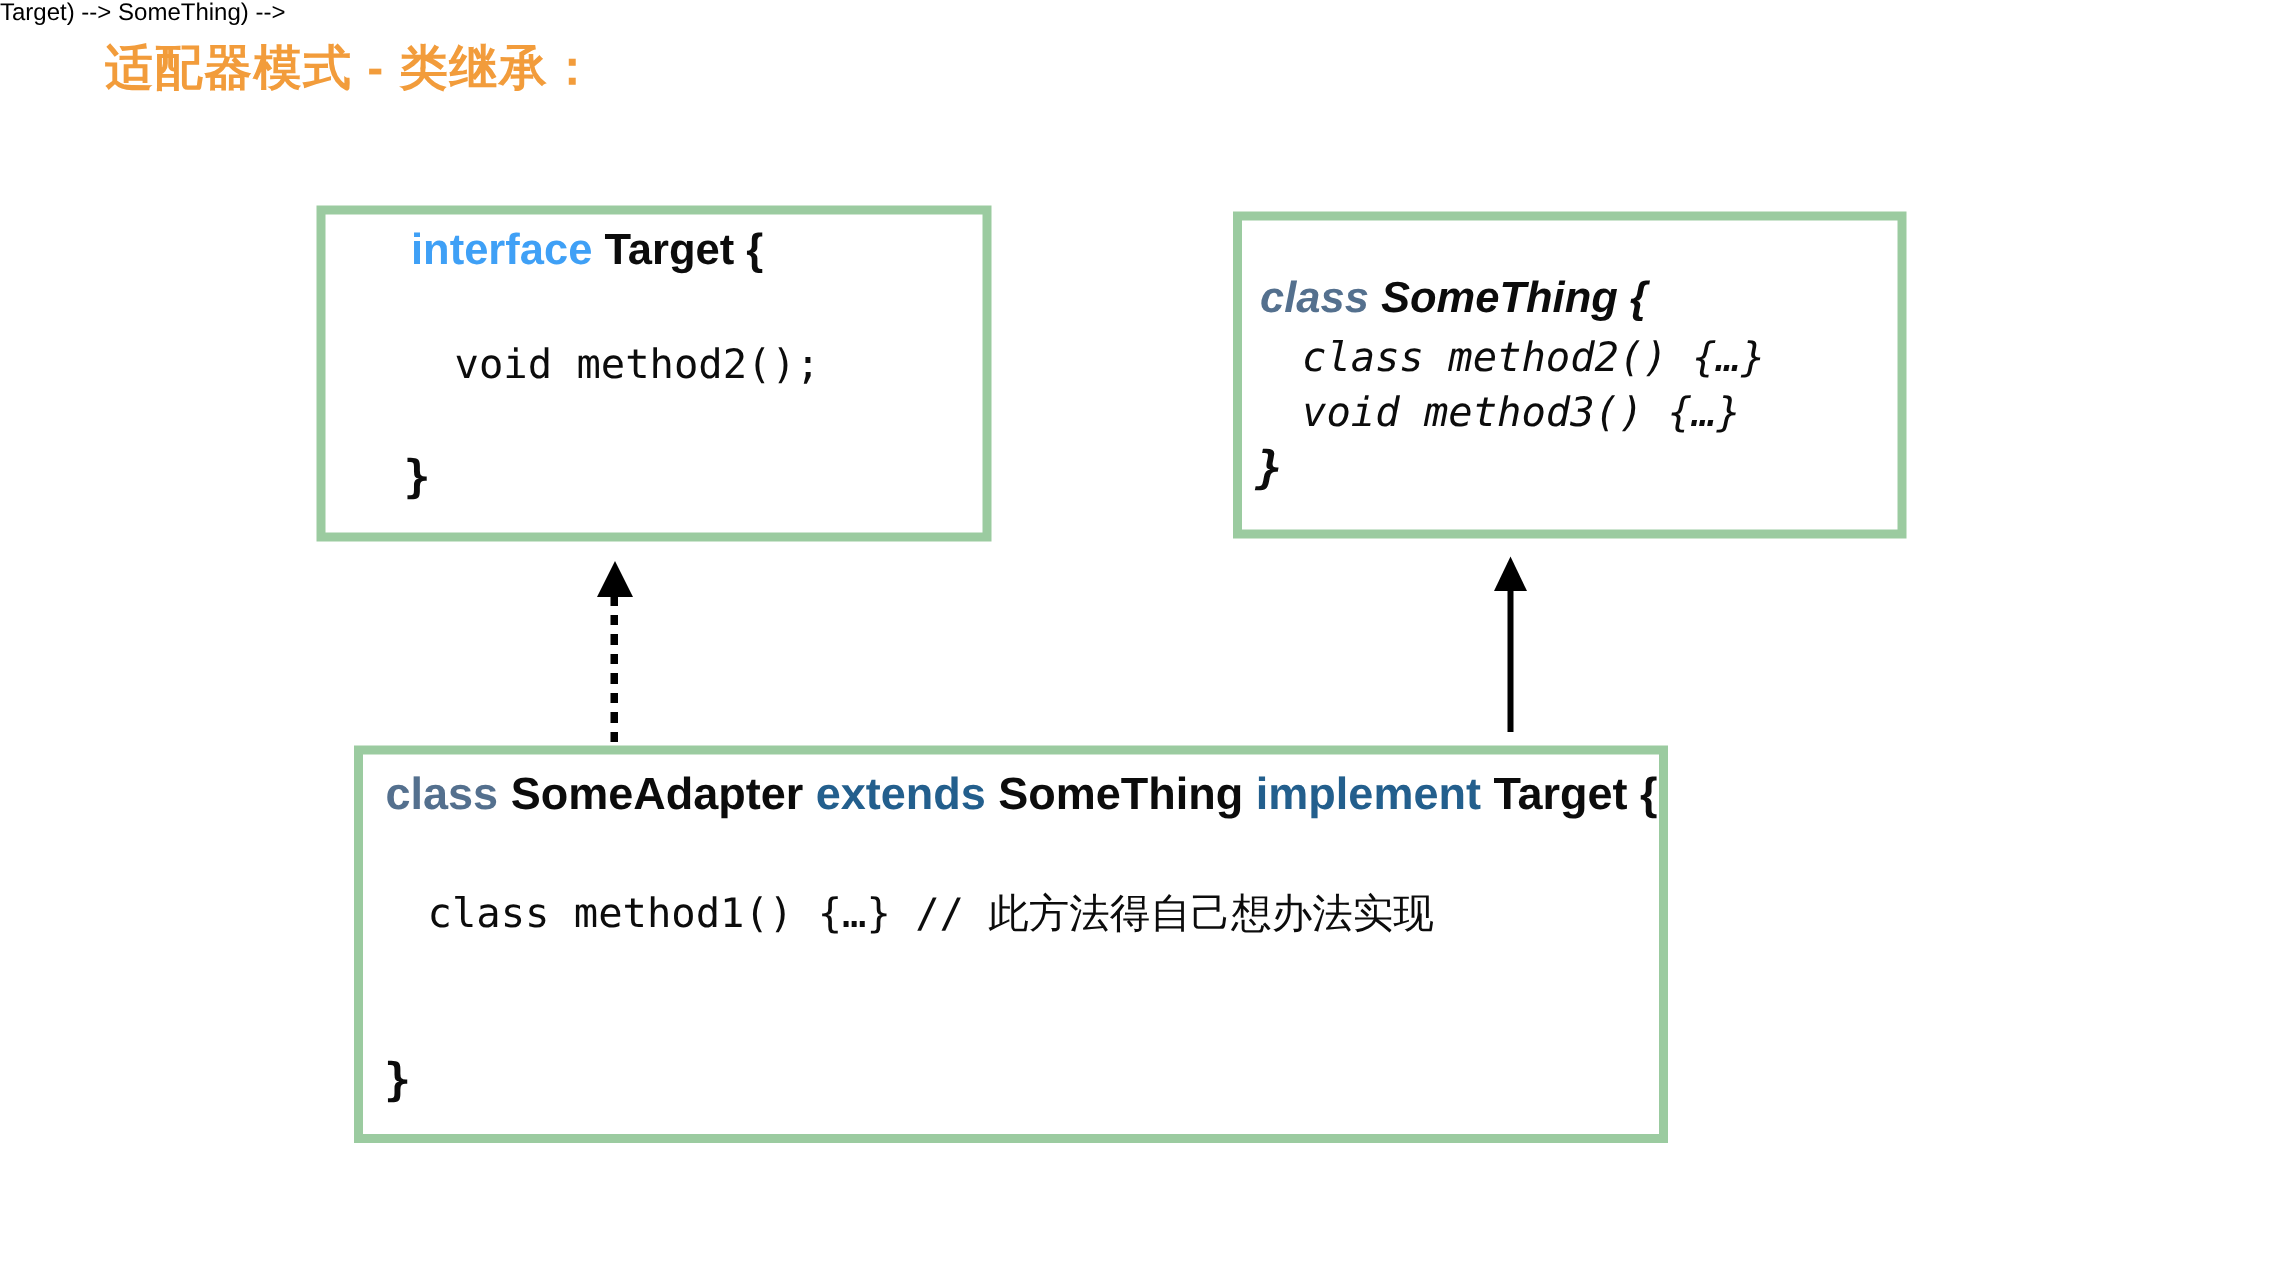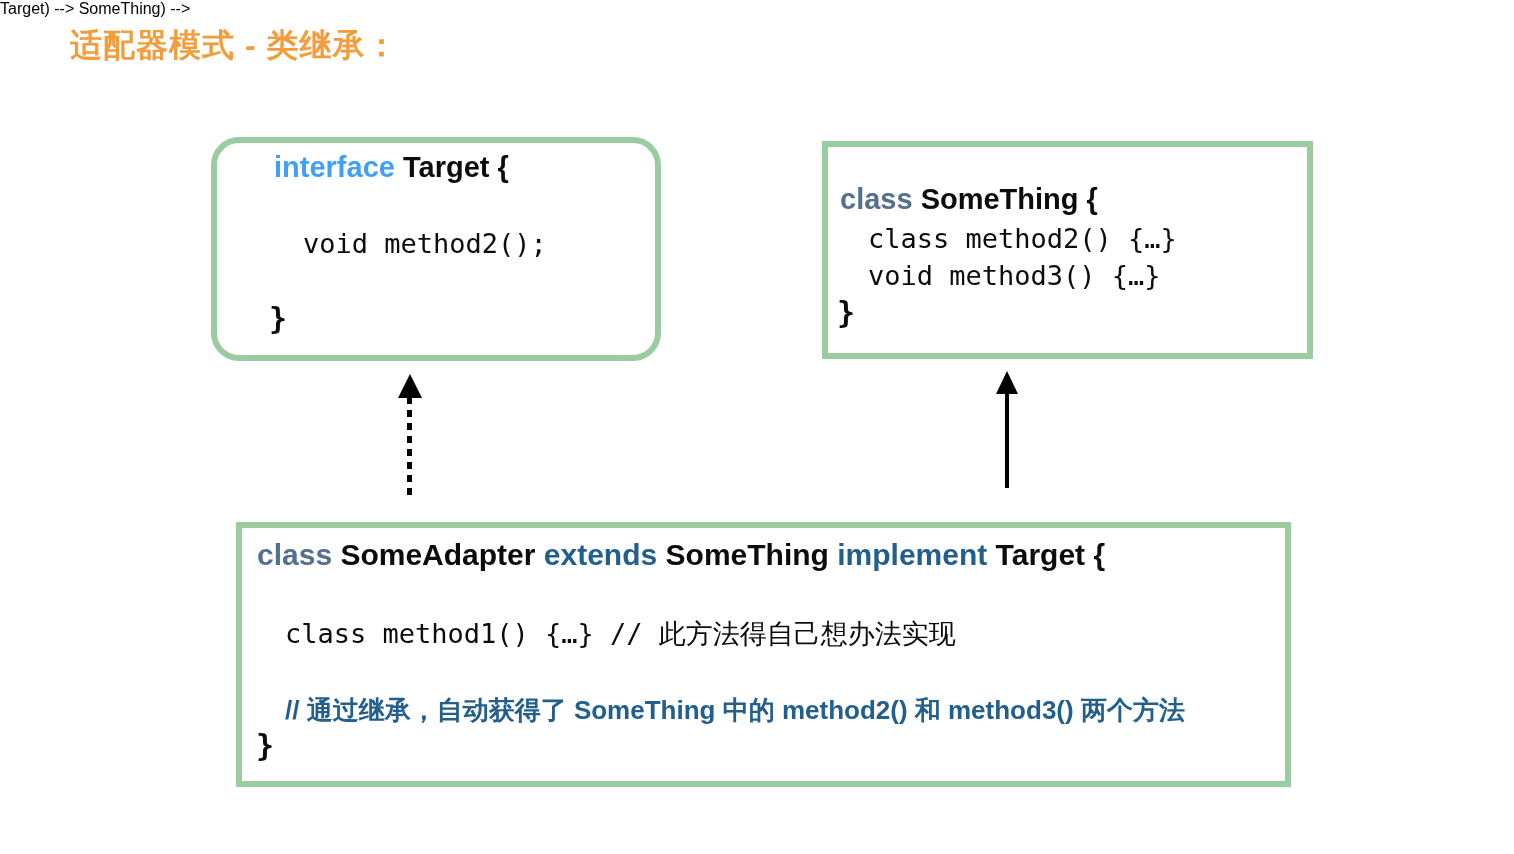--- a/index.html
+++ b/index.html
@@ -29,23 +29,23 @@
     margin-left: 40px;
   }
 
   
   .class-box {
     position: absolute;
     background: #ffffff;
     border: 6px solid #9BCBA0;
     box-sizing: border-box;
   }
-  #box-target    { left: 211px; top: 137px; width: 450px; height: 224px; border-radius: 28px; }
-  #box-something { left: 822px; top: 141px; width: 491px; height: 218px; }
-  #box-adapter   { left: 236px; top: 522px; width: 1055px; height: 265px; }
+  #box-target    { left: 211px; top: 137px; width: 450px; height: 224px; }
+  #box-something { left: 822px; top: 141px; width: 449px; height: 218px; font-style: italic; }
+  #box-adapter   { left: 236px; top: 497px; width: 876px; height: 265px; }
 
   .box-line { position: absolute; white-space: nowrap; }
 
   .box-header {
     font-size: 29px;
     font-weight: bold;
     color: #0c0c0c;
     white-space: nowrap;
   }
   .kw-bright { color: #3FA0F6; }
@@ -148,17 +148,16 @@
   <div id="box-adapter" class="class-box">
     <div class="box-line box-header" style="left: 15px; top: 10px; font-size: 30px;">
       <span class="kw-slate">class</span>
       <span class="cls-name">SomeAdapter</span>
       <span class="kw-deep">extends</span>
       <span class="cls-name">SomeThing</span>
       <span class="kw-deep">implement</span>
       <span class="cls-name">Target {</span>
     </div>
     <div class="box-line code" style="left: 43px; top: 88px;">class method1() {…} // 此方法得自己想办法实现</div>
-    <div class="box-line comment" style="left: 43px; top: 165px;">// 通过继承，自动获得了 SomeThing 中的 method2() 和 method3() 两个方法</div>
     <div class="box-line brace" style="left: 14px; top: 200px;">}</div>
   </div>
 
 </div>
 
 </body></html>

